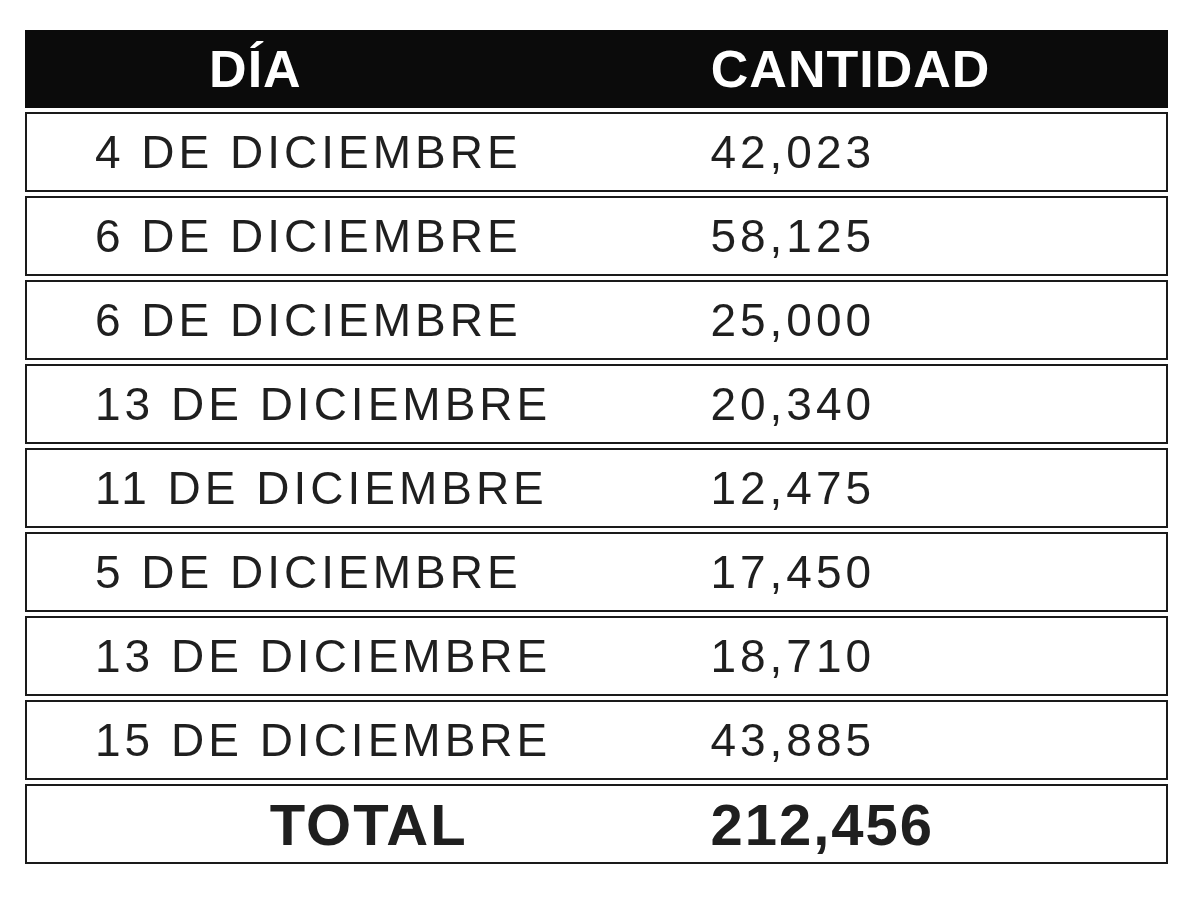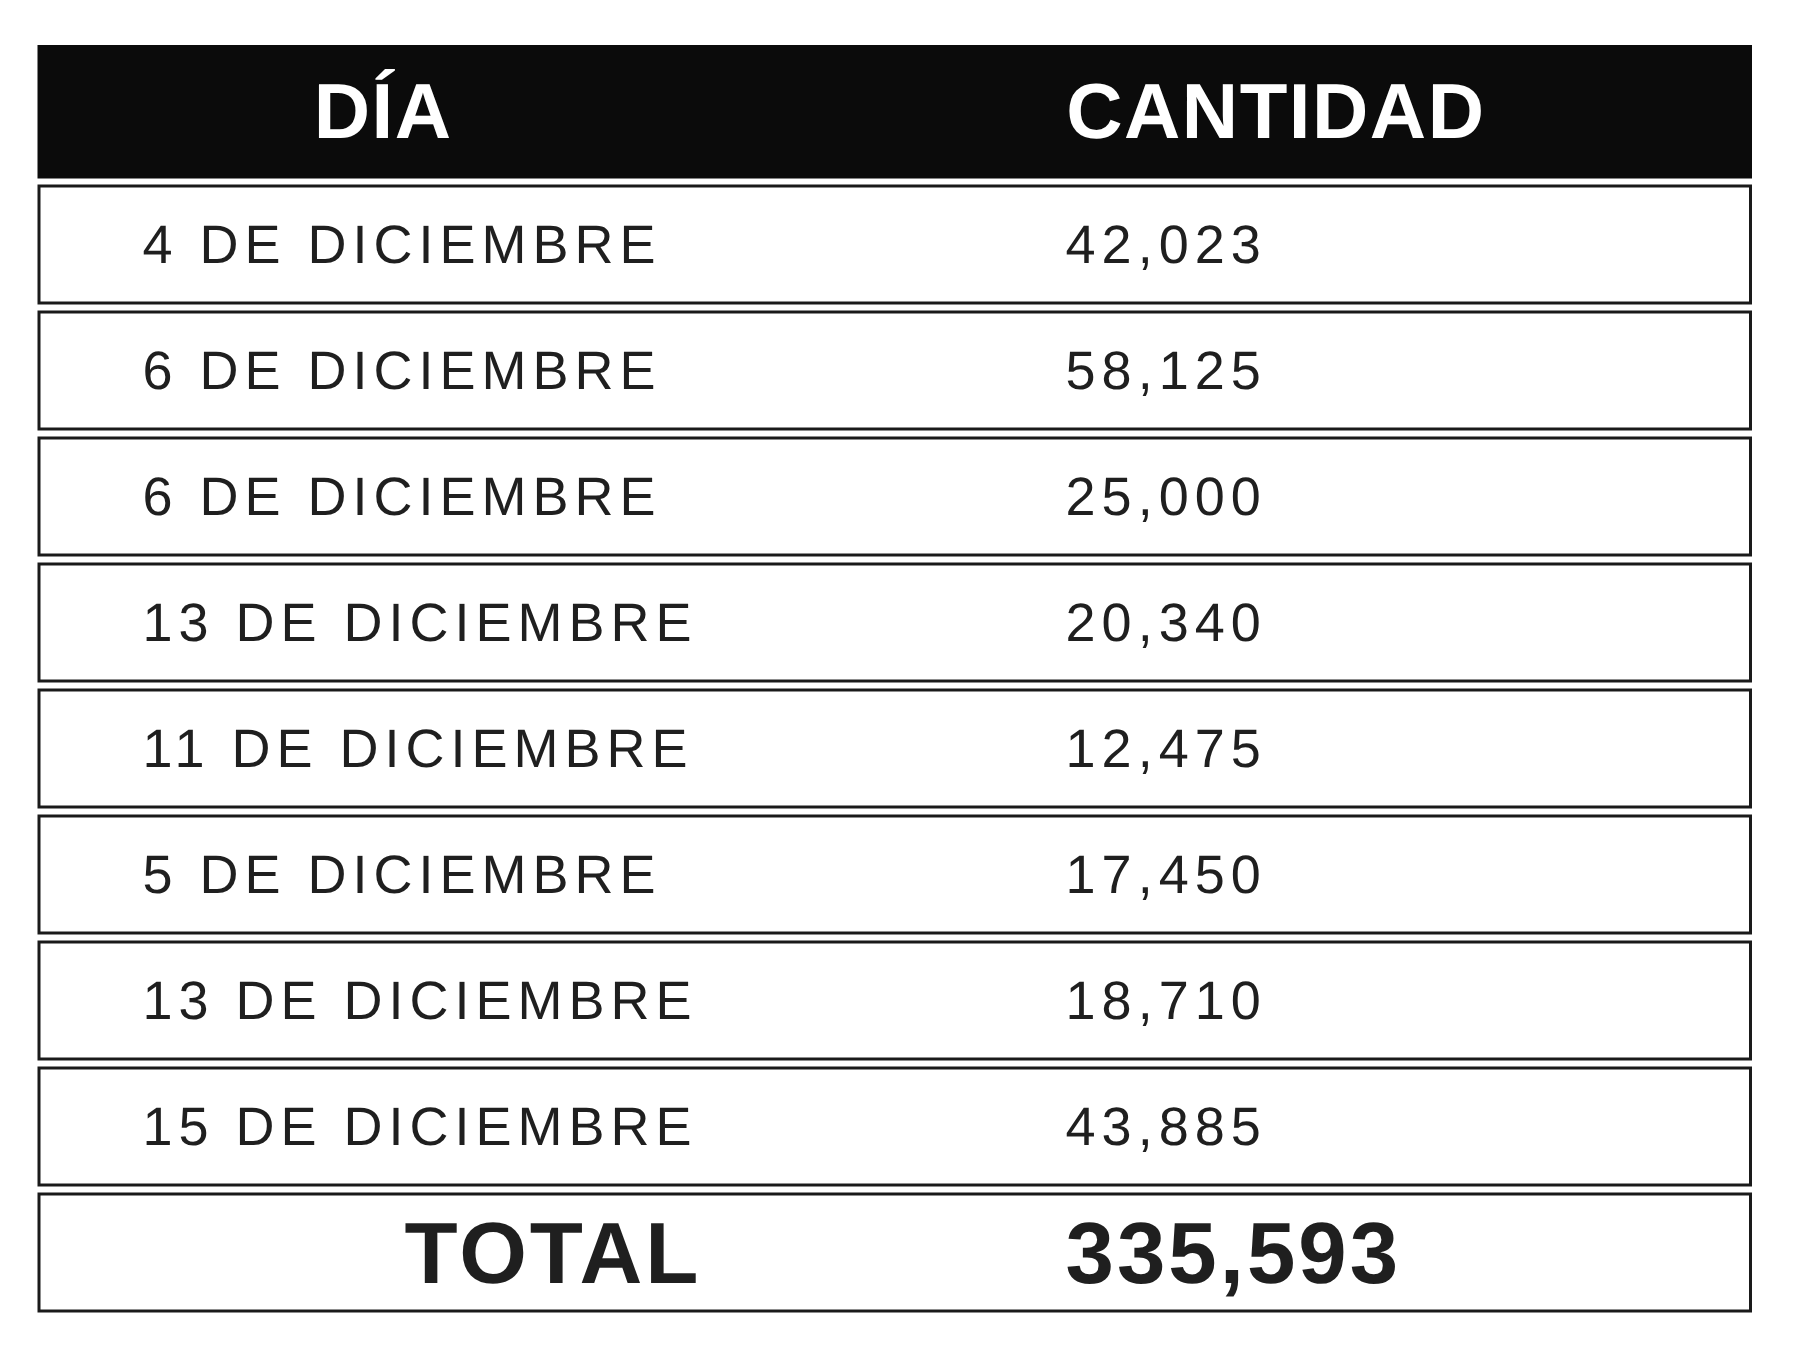--- a/index.html
+++ b/index.html
@@ -19,21 +19,21 @@
     --row-bg: #ffffff;
   }
   .table-wrap {
     position: absolute;
     left: 25px;
     top: 30px;
     width: 1143px;
   }
   .header-row {
     box-sizing: border-box;
-    height: 89px;
+    height: 78px;
     background: var(--header-bg);
     color: var(--header-text);
     display: grid;
     grid-template-columns: 60% 40%;
     align-items: center;
     font-weight: bold;
     font-size: 52px;
     letter-spacing: 1px;
   }
   .header-day {
@@ -42,21 +42,21 @@
   }
   .data-row {
     box-sizing: border-box;
     height: 80px;
     margin-top: 4px;
     background: var(--row-bg);
     border: 2px solid var(--border);
     display: grid;
     grid-template-columns: 60% 40%;
     align-items: center;
-    font-size: 36px;
+    font-size: 46px;
     color: var(--text);
     letter-spacing: 4px;
   }
   .day-cell {
     padding-left: 68px;
     white-space: nowrap;
   }
   .amount-cell {
     text-align: left;
     white-space: nowrap;
@@ -117,16 +117,16 @@
   </div>
 
   <div class="data-row">
     <div class="day-cell">15 DE DICIEMBRE</div>
     <div class="amount-cell">43,885</div>
   </div>
 </div>
 
   <div class="data-row total-row">
     <div class="total-label">TOTAL</div>
-    <div class="amount-cell">335,593</div>
+    <div class="amount-cell">212,456</div>
   </div>
 
 </div>
 
 </body></html>

